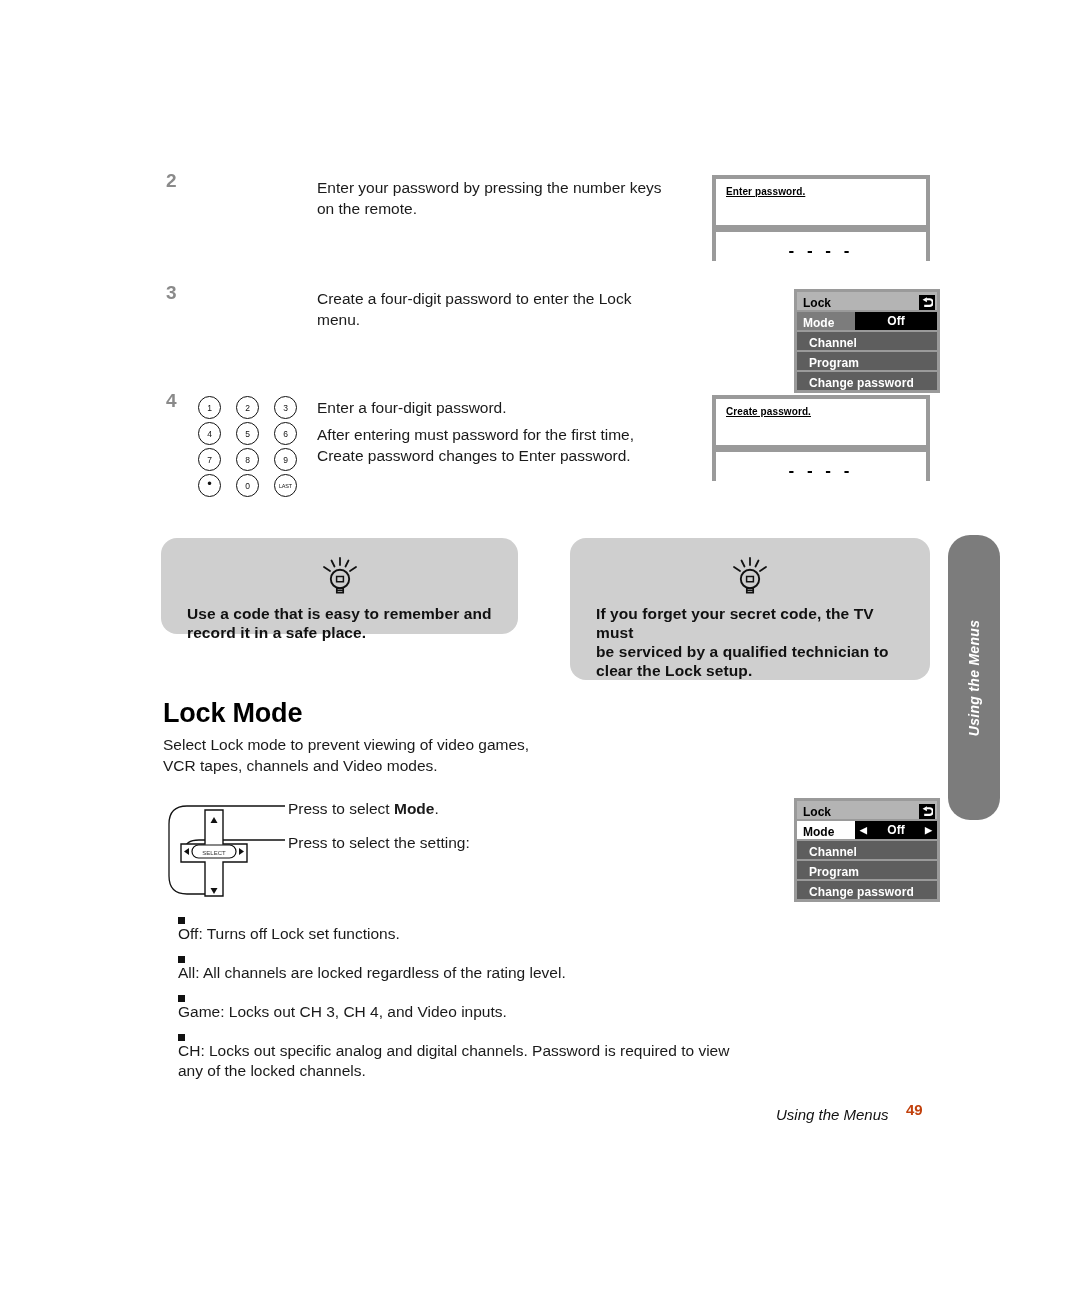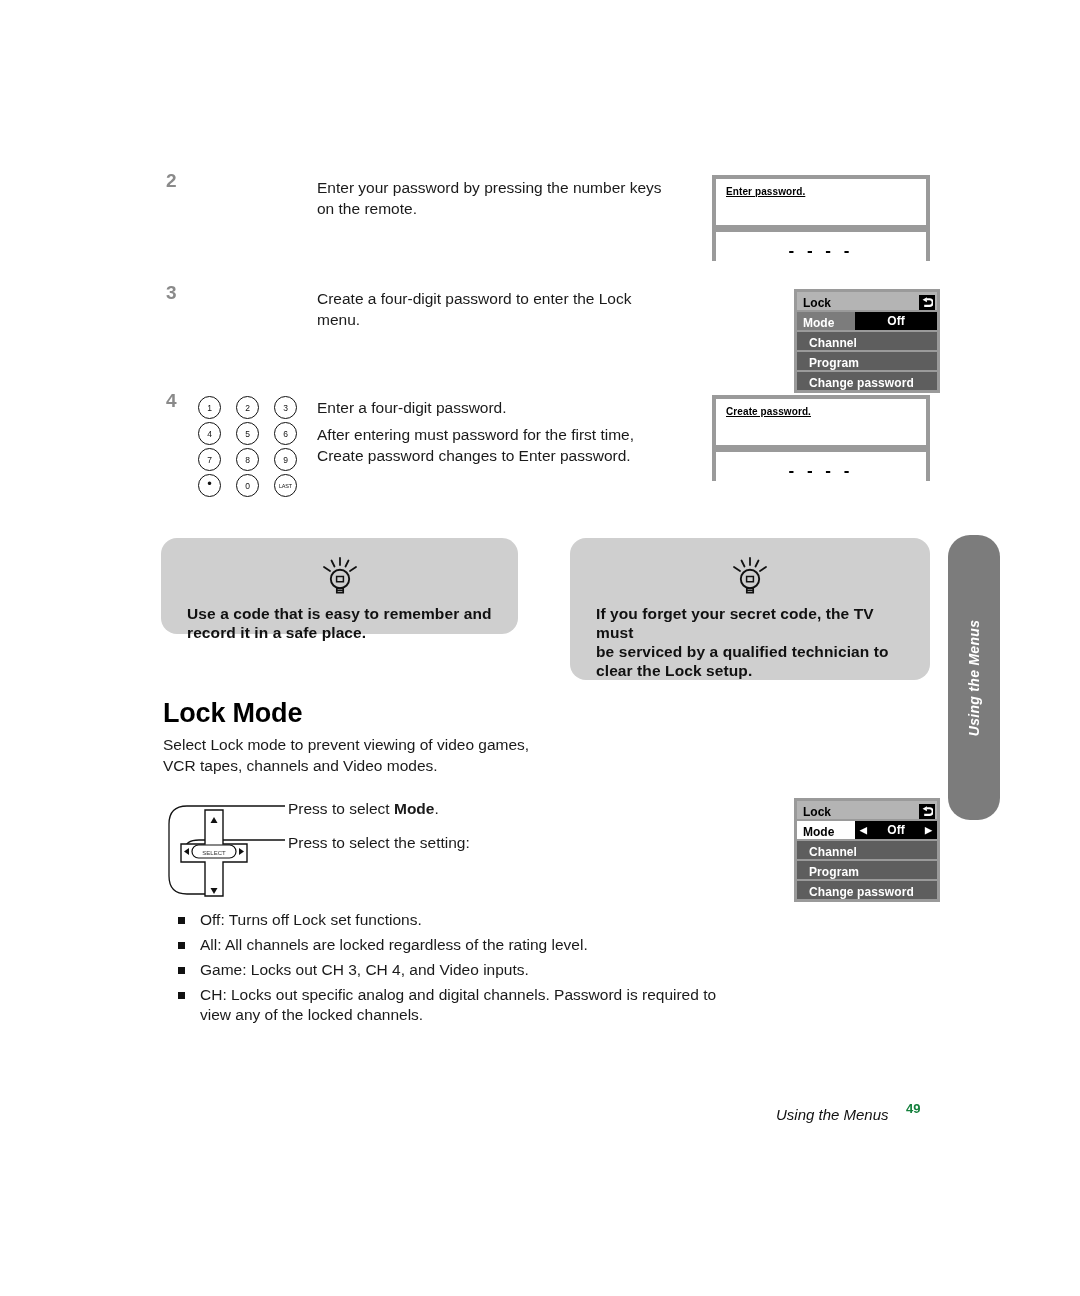--- a/index.html
+++ b/index.html
@@ -194,20 +194,21 @@
     font-weight: bold;
     letter-spacing: -.2px;
     color: #000;
   }
 
   
   .bullet-row {
     display: flex;
     align-items: flex-start;
     margin-bottom: 5px;
+    flex-direction: column;
   }
   .bullet-sq {
     width: 7px; height: 7px;
     background: #111;
     margin-right: 15px;
     margin-top: 7px;
     flex: none;
   }
   .bullet-txt {
     font-size: 15.5px;
@@ -233,23 +234,23 @@
     letter-spacing: .3px;
   }
 
   
   .footer-label {
     font-size: 15px;
     font-style: italic;
     color: #111;
   }
   .footer-page {
-    font-size: 13px;
-    font-weight: bold;
-    color: #15803d;
+    font-size: 15px;
+    font-weight: bold;
+    color: #c2410c;
   }
 </style>
 </head>
 <body>
 
 <div class="page">
 
   <div class="abs step-num" style="left:166px; top:170px;">2</div>
 
   <div class="abs body-text" style="left:317px; top:178px; width:360px;">

